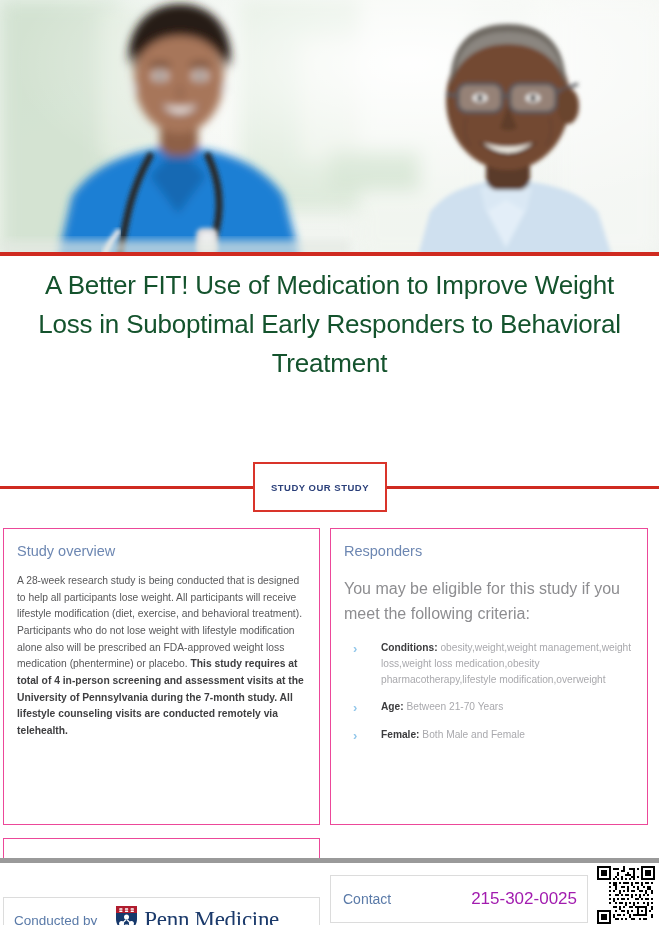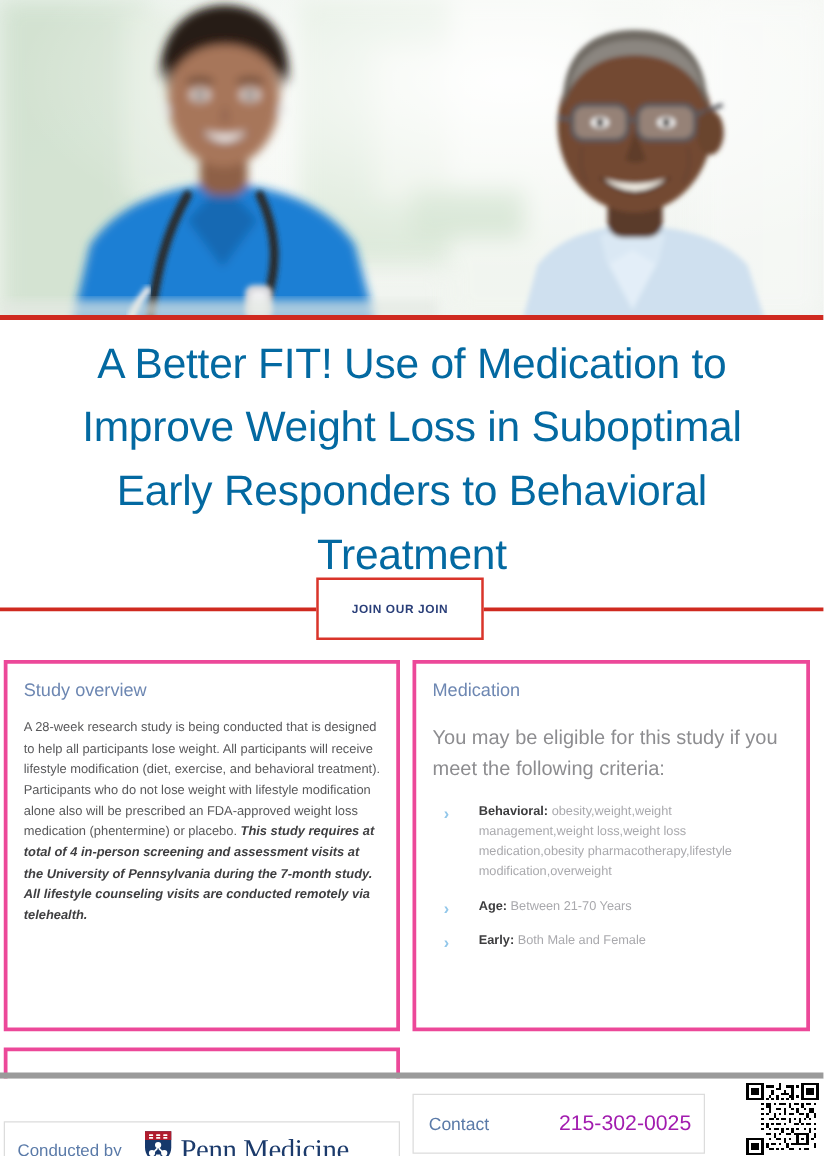--- a/index.html
+++ b/index.html
@@ -40,24 +40,24 @@
 
   
   .title-wrap {
     position: absolute;
     top: 266px; left: 0;
     width: 659px;
     text-align: center;
     padding: 0 28px;
   }
   .study-title {
-    font-size: 34px;
+    font-size: 26px;
     line-height: 1.5;
     font-weight: 400;
-    color: #0369a1;
+    color: #14532d;
     letter-spacing: -0.2px;
     text-align: center;
   }
 
   
   .join-band {
     position: absolute;
     top: 462px; left: 0;
     width: 659px;
     height: 52px;
@@ -90,39 +90,39 @@
 
   
   .cards {
     position: absolute;
     top: 528px; left: 0;
     width: 659px;
   }
   .card {
     position: absolute;
     background: #ffffff;
-    border: 3px solid #ec4899;
+    border: 1px solid #ec4899;
   }
   #card-overview { left: 3px;   top: 0;   width: 317px; height: 297px; }
   #card-elig     { left: 330px; top: 0;   width: 318px; height: 297px; }
   #card-extra    { left: 3px;   top: 310px; width: 317px; height: 60px; }
 
   .card-head {
     font-size: 14.5px;
     color: #6d87b2;
     font-weight: 400;
     padding: 14px 13px 0 13px;
   }
   .card-body {
     padding: 14px 13px 10px 13px;
     font-size: 10.3px;
     line-height: 1.62;
     color: #58585a;
   }
-  .card-body b { font-weight: bold; color: #3f3f41; font-style: italic; }
+  .card-body b { font-weight: bold; color: #3f3f41; }
 
   .elig-intro {
     padding: 17px 18px 0 13px;
     font-size: 16px;
     line-height: 1.58;
     color: #8d8d90;
   }
 
   .elig-list {
     list-style: none;
@@ -163,21 +163,21 @@
     background: #ffffff;
   }
   .foot-card {
     position: absolute;
     background: #ffffff;
     border: 1px solid #dcdcdc;
     display: flex;
     align-items: center;
   }
   #foot-conducted { left: 3px;   top: 2px;  width: 317px; height: 46px; margin-top: 32px; }
-  #foot-contact   { left: 330px; top: 12px; width: 234px; height: 48px; align-items: center; }
+  #foot-contact   { left: 330px; top: 12px; width: 258px; height: 48px; align-items: center; }
 
   .conducted-label {
     font-size: 13.5px;
     color: #5a7aa8;
     padding-left: 10px;
     white-space: nowrap;
   }
   .penn-logo {
     display: flex;
     align-items: center;
@@ -341,50 +341,50 @@
     <div class="hero-rule"></div>
   </div>
 
   <div class="title-wrap">
     <h1 class="study-title">A Better FIT! Use of Medication to Improve Weight Loss in Suboptimal Early Responders to Behavioral Treatment</h1>
   </div>
 
   <div class="join-band">
     <div class="join-line"></div>
     <div class="join-box">
-      <span>JOIN OUR JOIN</span>
+      <span>STUDY OUR STUDY</span>
     </div>
   </div>
 
   <div class="cards">
 
     <div class="card" id="card-overview">
       <div class="card-head">Study overview</div>
       <div class="card-body">
         <span>A 28-week research study is being conducted that is designed to help all participants lose weight. All participants will receive lifestyle modification (diet, exercise, and behavioral treatment). Participants who do not lose weight with lifestyle modification alone also will be prescribed an FDA-approved weight loss medication (phentermine) or placebo. </span><b>This study requires at total of 4 in-person screening and assessment visits at the University of Pennsylvania during the 7-month study. All lifestyle counseling visits are conducted remotely via telehealth.</b>
       </div>
     </div>
 
     <div class="card" id="card-elig">
-      <div class="card-head">Medication</div>
+      <div class="card-head">Responders</div>
       <div class="elig-intro">You may be eligible for this study if you meet the following criteria:</div>
       <ul class="elig-list">
         <li>
           <span class="chev">›</span>
-          <span class="lbl">Behavioral:</span>
+          <span class="lbl">Conditions:</span>
           <span>obesity,weight,weight management,weight loss,weight loss medication,obesity pharmacotherapy,lifestyle modification,overweight</span>
         </li>
         <li>
           <span class="chev">›</span>
           <span class="lbl">Age:</span>
           <span>Between 21-70 Years</span>
         </li>
         <li>
           <span class="chev">›</span>
-          <span class="lbl">Early:</span>
+          <span class="lbl">Female:</span>
           <span>Both Male and Female</span>
         </li>
       </ul>
     </div>
 
     <div class="card" id="card-extra"></div>
   </div>
 
   <div class="footer-divider"></div>
   <div class="footer">

